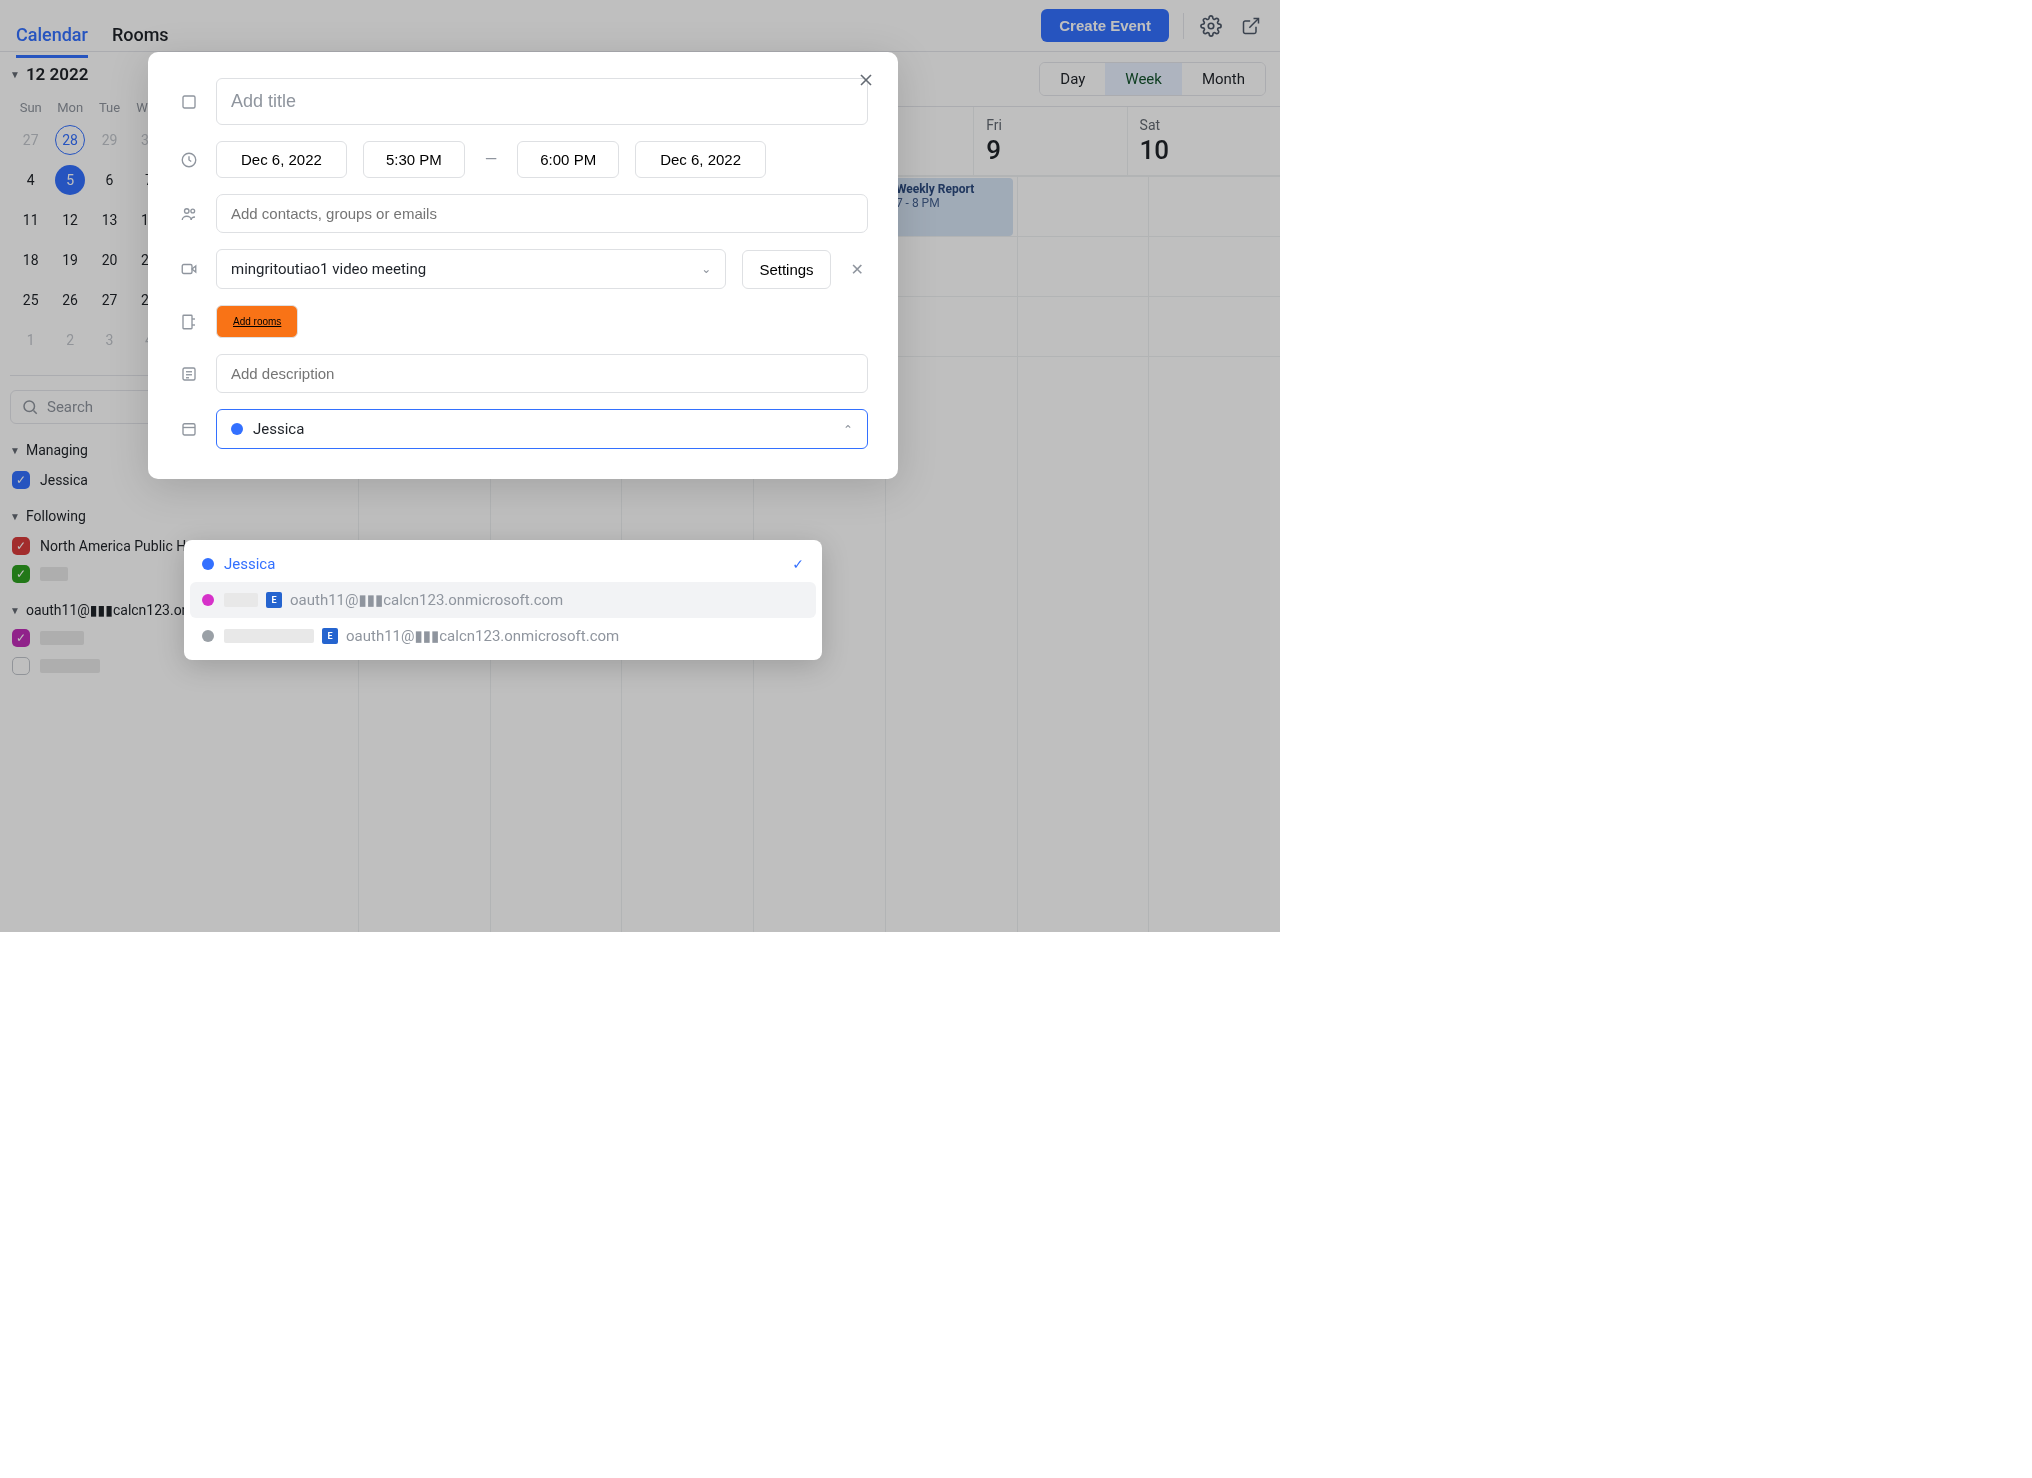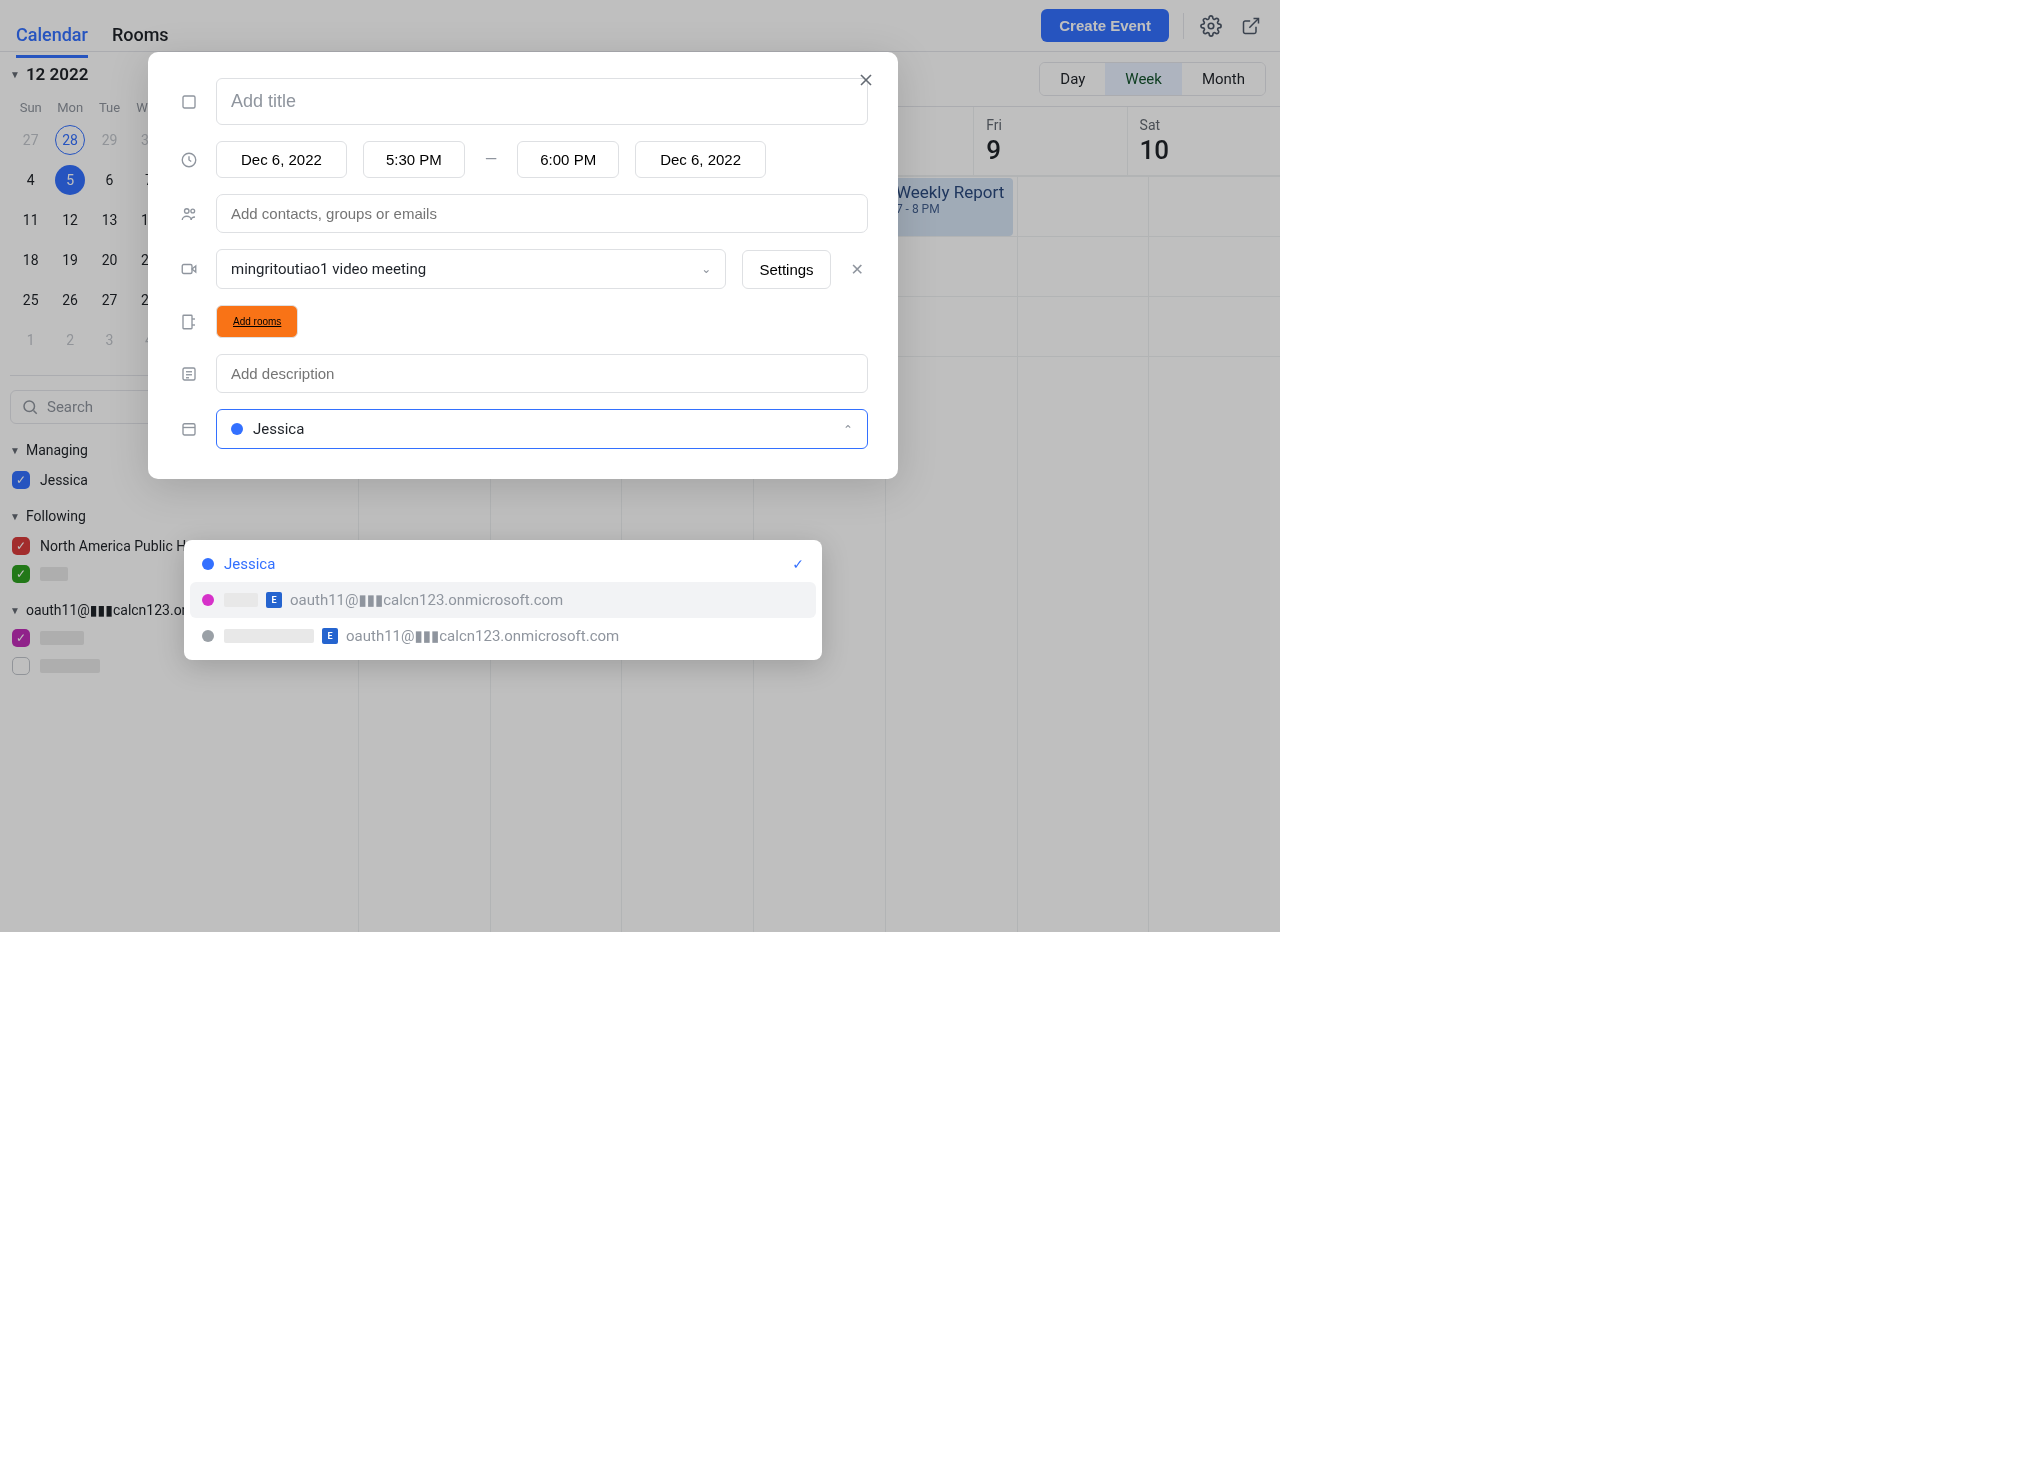--- a/index.html
+++ b/index.html
@@ -54,21 +54,21 @@
 .day-num { font-size: 26px; font-weight: 500; margin-top: 2px;}
 
 .grid-body { flex: 1; display: flex; position: relative; border-top: 1px solid #eef0f2;}
 .hour-labels { width: 60px; flex-shrink: 0; }
 .hour-label { height: 60px; text-align: right; padding-right: 8px; font-size: 12px; color: #8f959e; transform: translateY(-7px);}
 .cols { flex: 1; display: flex; position: relative;}
 .col { flex: 1; border-left: 1px solid #eef0f2; position: relative;}
 .hline { position: absolute; left: 0; right: 0; height: 1px; background: #eef0f2;}
 
 .event { position: absolute; left: 4px; right: 4px; border-radius: 4px; padding: 4px 6px; font-size: 12px; overflow: hidden;}
-.ev-title { font-weight: 400; font-size: 17px;}
+.ev-title { font-weight: 700; font-size: 12px;}
 .ev-time { font-size: 12px; opacity: .85;}
 
 
 .overlay { position: absolute; inset: 0; background: rgba(0,0,0,.25); z-index: 10;}
 
 
 .modal { position: absolute; left: 108px; top: 52px; width: 750px; background: #fff; border-radius: 10px; box-shadow: 0 8px 40px rgba(0,0,0,.15); z-index: 20; padding: 26px 30px 30px 30px; margin-left: 40px;}
 .modal-close { position: absolute; top: 18px; right: 22px; color: #646a73; font-size: 20px;}
 .form-row { display: flex; align-items: center; gap: 16px; margin-bottom: 16px;}
 .row-icon { width: 22px; display: flex; justify-content: center; color: #8f959e; flex-shrink: 0;}

